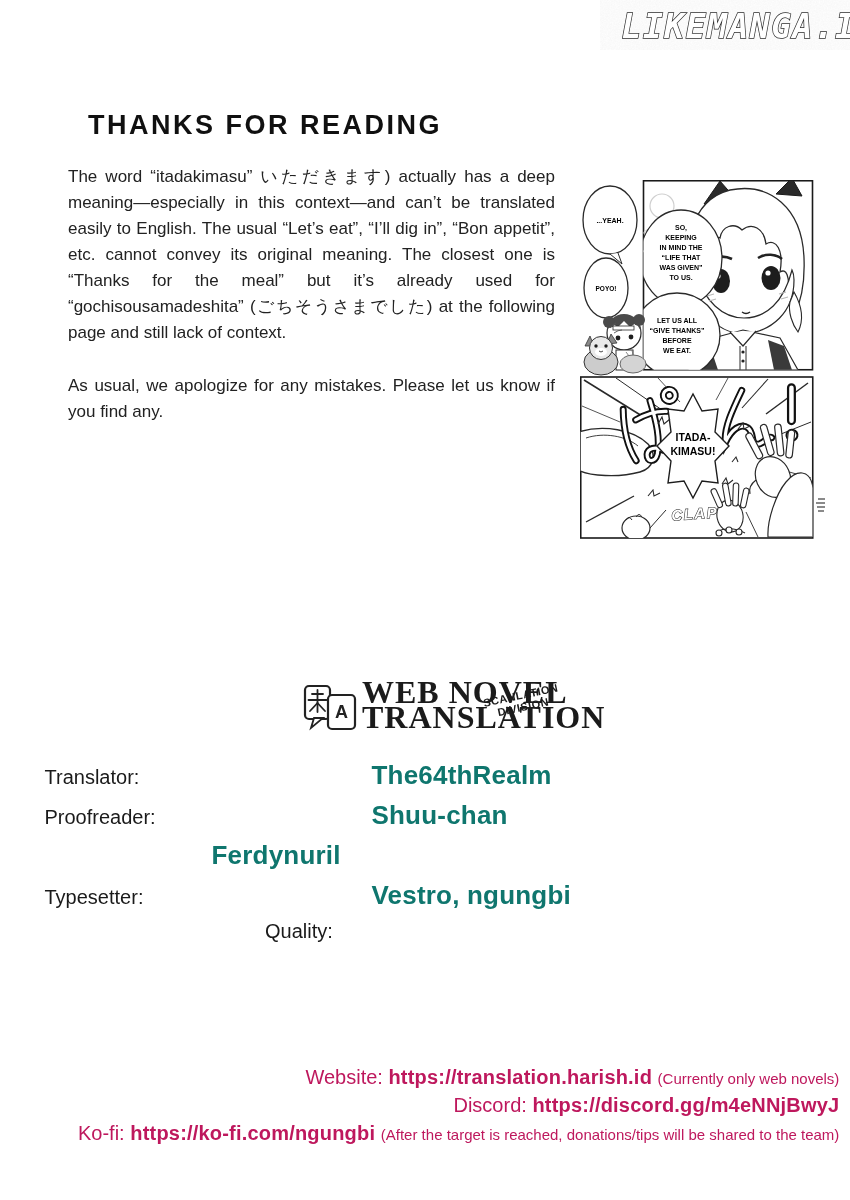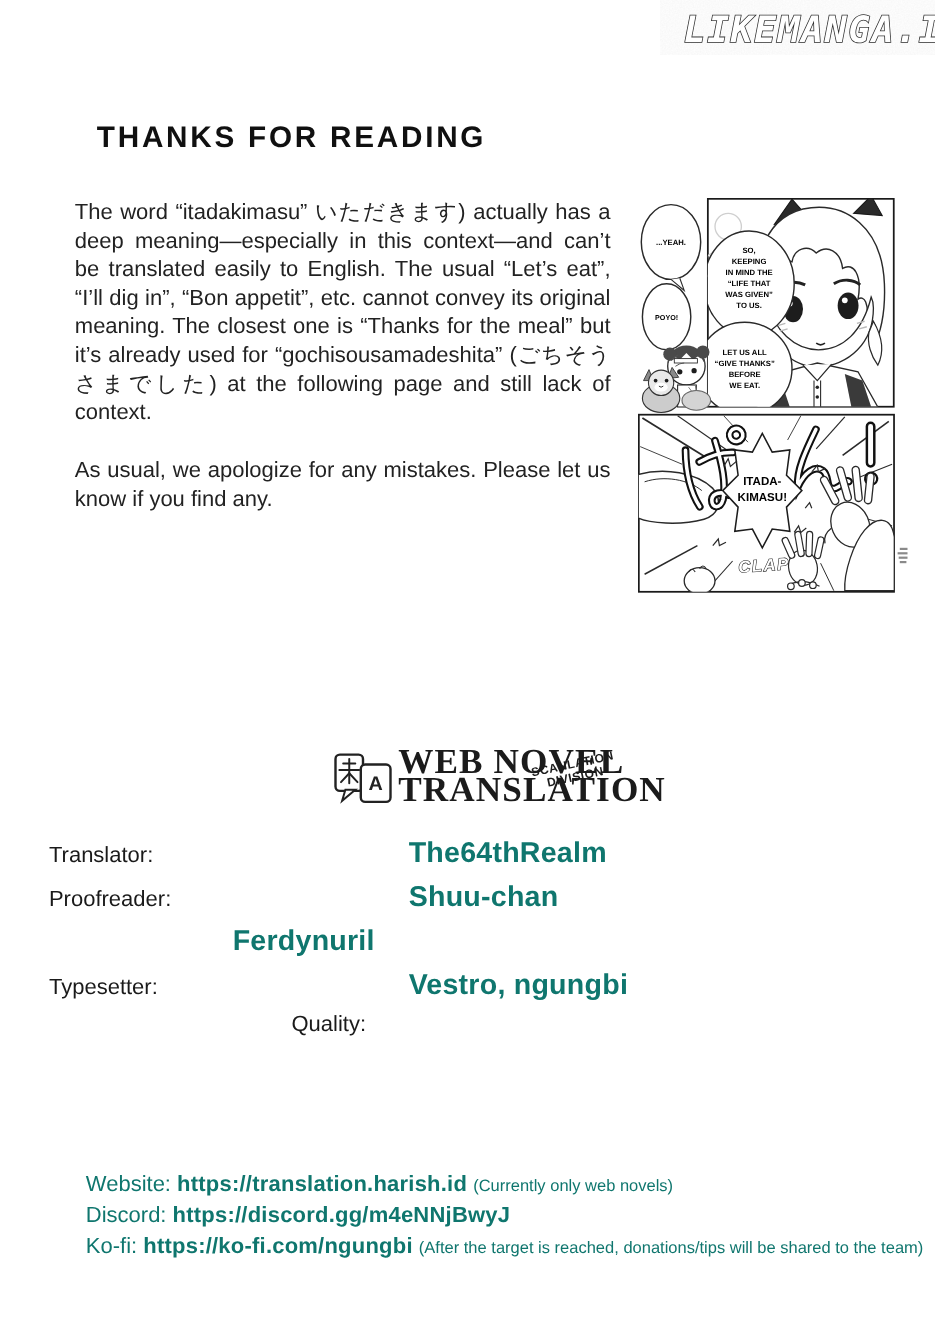--- a/index.html
+++ b/index.html
@@ -7,21 +7,21 @@
         font-family:"Liberation Sans",sans-serif;color:#1c1c1c;padding-left:34px;}
 
   
   #watermark{position:absolute;top:0;right:2px;width:292px;height:56px;}
 
   
   #heading{position:absolute;left:88px;top:110px;font-size:27px;font-weight:bold;
            letter-spacing:2.5px;color:#101010;white-space:nowrap;}
 
   
-  #bodycol{position:absolute;left:68px;top:180px;width:487px;font-size:20px;
+  #bodycol{position:absolute;left:68px;top:164px;width:487px;font-size:17px;
            line-height:26px;text-align:justify;color:#222;}
   #bodycol p{margin:0 0 27px 0;}
 
   
   #manga{position:absolute;left:580px;top:180px;}
 
   
   #logo-icon{position:absolute;left:303px;top:684px;}
   #logo-text{position:absolute;left:362px;top:680px;font-family:"Liberation Serif",serif;
              font-weight:bold;color:#1b1b1b;line-height:25px;font-size:32px;letter-spacing:1px;white-space:nowrap;}
@@ -30,21 +30,21 @@
               letter-spacing:.5px;white-space:nowrap;}
 
   
   #credits{position:absolute;left:0;top:760px;width:850px;}
   .credit-row{display:flex;justify-content:center;align-items:baseline;height:40px;}
   .credit-label{width:320px;font-size:20px;color:#1a1a1a;}
   .credit-name{width:434px;text-align:left;padding-left:7px;font-size:26px;font-weight:bold;
                color:#0f766e;letter-spacing:.2px;}
 
   
-  #links{position:absolute;left:78px;top:1066px;font-size:20px;color:#0f766e;}
+  #links{position:absolute;left:78px;top:1066px;font-size:20px;color:#be185d;text-align:right;}
   .link-row{margin-bottom:5px;white-space:nowrap;}
   .link-label{font-weight:normal;}
   .link-url{font-weight:bold;letter-spacing:.2px;}
   .link-note{font-size:15px;}
 </style>
 </head>
 <body>
 
 <div id="page">
 

